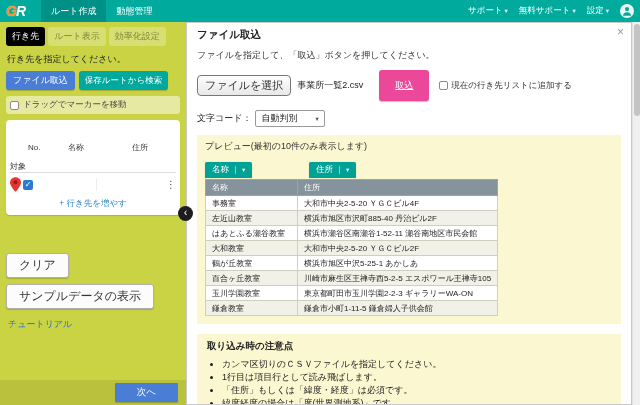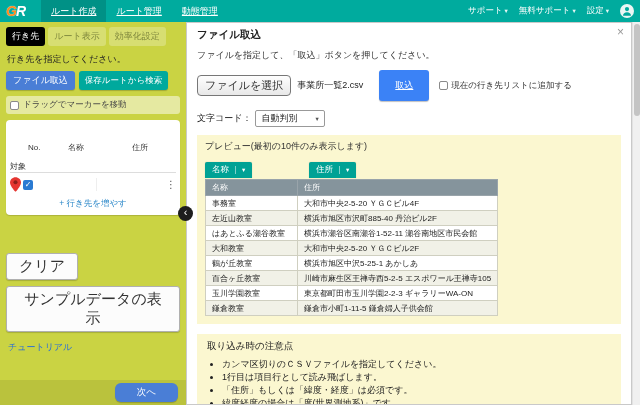--- a/index.html
+++ b/index.html
@@ -5,21 +5,21 @@
   * { margin:0; padding:0; box-sizing:border-box; }
   html,body { width:640px; height:405px; }
   body { font-family:"Liberation Sans","DejaVu Sans",sans-serif; background:#fff; overflow:hidden; }
   .app { position:relative; width:640px; height:405px; background:#fff; overflow:hidden; }
 
   
   .topbar { position:absolute; top:0; left:0; right:0; height:22px; background:#00ab9e; display:flex; align-items:stretch; padding:0 6px; color:#fff; z-index:40; }
   .logo { display:flex; align-items:center; font-style:italic; font-weight:bold; font-size:14px; letter-spacing:-1px; margin-right:16px; cursor:pointer; }
   .logo .g { color:#ff8a1e; text-shadow:0 0 1px #fff; }
   .logo .r { color:#fff; }
-  .nav { display:flex; align-items:stretch;text-decoration:underline; }
+  .nav { display:flex; align-items:stretch; }
   .nav-item { font-size:9px; display:flex; align-items:center; padding:0 10px; cursor:pointer; }
   .nav-item.active { background:rgba(0,0,0,0.15); }
   .topbar-right { margin-left:auto; display:flex; align-items:center; gap:11px; font-size:8.5px; }
   .menu-item { display:flex; align-items:center; gap:2px; cursor:pointer; }
   .menu-item .caret { font-size:6.5px; opacity:.9; }
   .avatar { width:14px; height:14px; border-radius:50%; background:#eaf6f4; display:flex; align-items:center; justify-content:center; cursor:pointer; }
 
   
   .sidebar { position:absolute; top:22px; left:0; width:186px; bottom:0; background:#cad343; padding:5px 6px; z-index:10; }
   .tabs { display:flex; gap:3px; }
@@ -38,77 +38,76 @@
   .h-no { width:22px; padding-left:2px; }
   .h-name { width:56px; text-align:center; }
   .h-addr { flex:1; text-align:center; }
   .dest-row { display:flex; align-items:center; padding:4px 0 3px; }
   .pin { flex:none; margin-right:2px; }
   .cb-checked { width:10px; height:10px; background:#2a7ad2; border-radius:2px; color:#fff; font-size:8px; line-height:10px; text-align:center; flex:none; cursor:pointer; }
   .field-name { width:56px; height:13px; border-right:1px solid #eee; margin-left:8px; cursor:text; }
   .field-addr { flex:1; height:13px; cursor:text; }
   .dots { color:#555; font-size:10px; margin-left:2px; cursor:pointer; }
   .add-link { display:block; text-align:center; font-size:8.5px; color:#2a87c9; padding:3px 0 4px; text-decoration:none; cursor:pointer; }
-  .btn-clear, .btn-sample { display:block; background:#fcfcfc; border:1px solid #b0b0b0; border-radius:3px; font-size:15px; color:#333; padding:3px 12px; margin-top:6px; box-shadow:0 1px 1px rgba(0,0,0,.18); cursor:pointer; }
+  .btn-clear, .btn-sample { display:block; background:#fcfcfc; border:1px solid #b0b0b0; border-radius:3px; font-size:12px; color:#333; padding:3px 12px; margin-top:6px; box-shadow:0 1px 1px rgba(0,0,0,.18); cursor:pointer; }
   .btn-clear { margin-top:38px; }
   .tutorial { display:inline-block; margin-top:9px; margin-left:2px; font-size:9px; color:#2a6fd6; text-decoration:none; cursor:pointer; }
   .sb-footer { position:absolute; left:0; right:0; bottom:0; height:25px; background:rgba(0,0,0,0.08); display:flex; align-items:center; justify-content:flex-end; padding:0 8px; }
-  .btn-next { background:#4a7ed6; color:#fff; border:none; border-radius:6px; font-size:9.5px; padding:3px 22px; cursor:pointer; box-shadow:0 1px 1px rgba(0,0,0,.2); }
+  .btn-next { background:#4a7ed6; color:#fff; border:none; border-radius:1px; font-size:9.5px; padding:3px 22px; cursor:pointer; box-shadow:0 1px 1px rgba(0,0,0,.2); }
 
   
   .collapse { position:absolute; left:178px; top:206px; width:15px; height:15px; background:#1d1d1d; border-radius:50%; color:#fff; font-size:11px; line-height:13px; text-align:center; z-index:50; cursor:pointer; }
 
   
   .modal { position:absolute; left:186px; top:22px; right:8px; bottom:0; background:#fff; border:1px solid #c9c9c9; padding:5px 10px 8px; overflow:hidden; z-index:20; }
   .modal-close { position:absolute; top:2px; right:7px; font-size:12px; color:#999; cursor:pointer; }
   .modal-title { font-size:10.5px; font-weight:bold; color:#222; margin-bottom:7px; }
   .modal-instr { font-size:9px; color:#333; margin-bottom:8px; }
   .file-row { display:flex; align-items:center; gap:6px; }
   .btn-choose { font-size:11px; border:1px solid #777; background:linear-gradient(#fefefe,#e8e8e8); border-radius:4px; padding:2px 7px; color:#333; cursor:pointer; }
   .file-name { font-size:9px; color:#222; }
-  .btn-import { background:#3b82f6; color:#fff; border:none; border-radius:3px; font-size:9px; padding:9px 16px; margin-left:10px; box-shadow:0 1px 1px rgba(0,0,0,.25); cursor:pointer;text-decoration:underline; }
+  .btn-import { background:#ec4899; color:#fff; border:none; border-radius:3px; font-size:9px; padding:9px 16px; margin-left:10px; box-shadow:0 1px 1px rgba(0,0,0,.25); cursor:pointer;text-decoration:underline; }
   .append { display:flex; align-items:center; gap:3px; font-size:8.5px; color:#333; margin-left:4px; }
   .charset-row { display:flex; align-items:center; gap:4px; margin-top:9px; font-size:9px; color:#222; }
   .select { border:1px solid #999; border-radius:2px; background:#fff; font-size:9px; padding:1px 5px; display:flex; align-items:center; gap:18px; cursor:pointer; }
   .select .caret { font-size:6.5px; color:#555; }
 
   .preview { margin-top:8px; background:#fbf7d0; padding:5px 8px 8px; }
   .preview-title { font-size:9px; color:#333; margin-bottom:5px; }
   .selector-row { display:flex; align-items:flex-end; }
   .sel-cell { width:104px; }
   .btn-col { display:inline-flex; align-items:center; background:#00a295; color:#fff; font-size:8.5px; padding:2px 7px; border-radius:2px 2px 0 0; border:none; gap:6px; cursor:pointer; box-shadow:0 0 1px rgba(0,0,0,.3); }
   .btn-col .caret { font-size:6.5px; border-left:1px solid rgba(255,255,255,0.5); padding-left:6px; }
   .ptable { border-collapse:collapse; margin-top:1px; }
   .ptable th { background:#85949c; color:#fff; font-weight:normal; font-size:8px; text-align:left; padding:2px 6px; border:1px solid #99a4aa; }
   .ptable td { font-size:8px; color:#222; padding:1.5px 6px; border:1px solid #cfcfc0; background:#fff; white-space:nowrap; }
   .ptable tbody tr:nth-child(even) td { background:#f1f1e7; }
   .c-name { width:92px; max-width:92px; overflow:hidden; }
 
   .notes { margin-top:10px; background:#fbf7d0; padding:6px 10px 8px; }
-  .notes-title { font-size:9.5px; font-weight:normal; color:#222; margin-bottom:5px; }
+  .notes-title { font-size:9.5px; font-weight:bold; color:#222; margin-bottom:5px; }
   .notes ul { margin:0; padding-left:15px; list-style:disc; }
   .notes li { font-size:9px; color:#222; line-height:1.45; }
 
   
   .scrollbar { position:absolute; top:22px; right:0; width:8px; bottom:0; background:#f0f0f0; border-left:1px solid #e2e2e2; z-index:30; }
   .scroll-thumb { position:absolute; top:2px; left:1px; width:6px; height:92px; background:#c4c4c4; border-radius:3px; cursor:pointer; }
 </style>
 </head>
 <body>
 
 <div class="app">
 
   <header class="topbar">
     <div class="logo">
       <span class="g">G</span>
         <span class="r">R</span>
     </div>
     <nav class="nav">
       <div class="nav-item active">ルート作成</div>
-      <div class="nav-item">ルート管理</div>
       <div class="nav-item">動態管理</div>
     </nav>
     <div class="topbar-right">
       <div class="menu-item">
         <span>サポート</span>
         <span class="caret">▾</span>
       </div>
       <div class="menu-item">
         <span>無料サポート</span>
         <span class="caret">▾</span>

